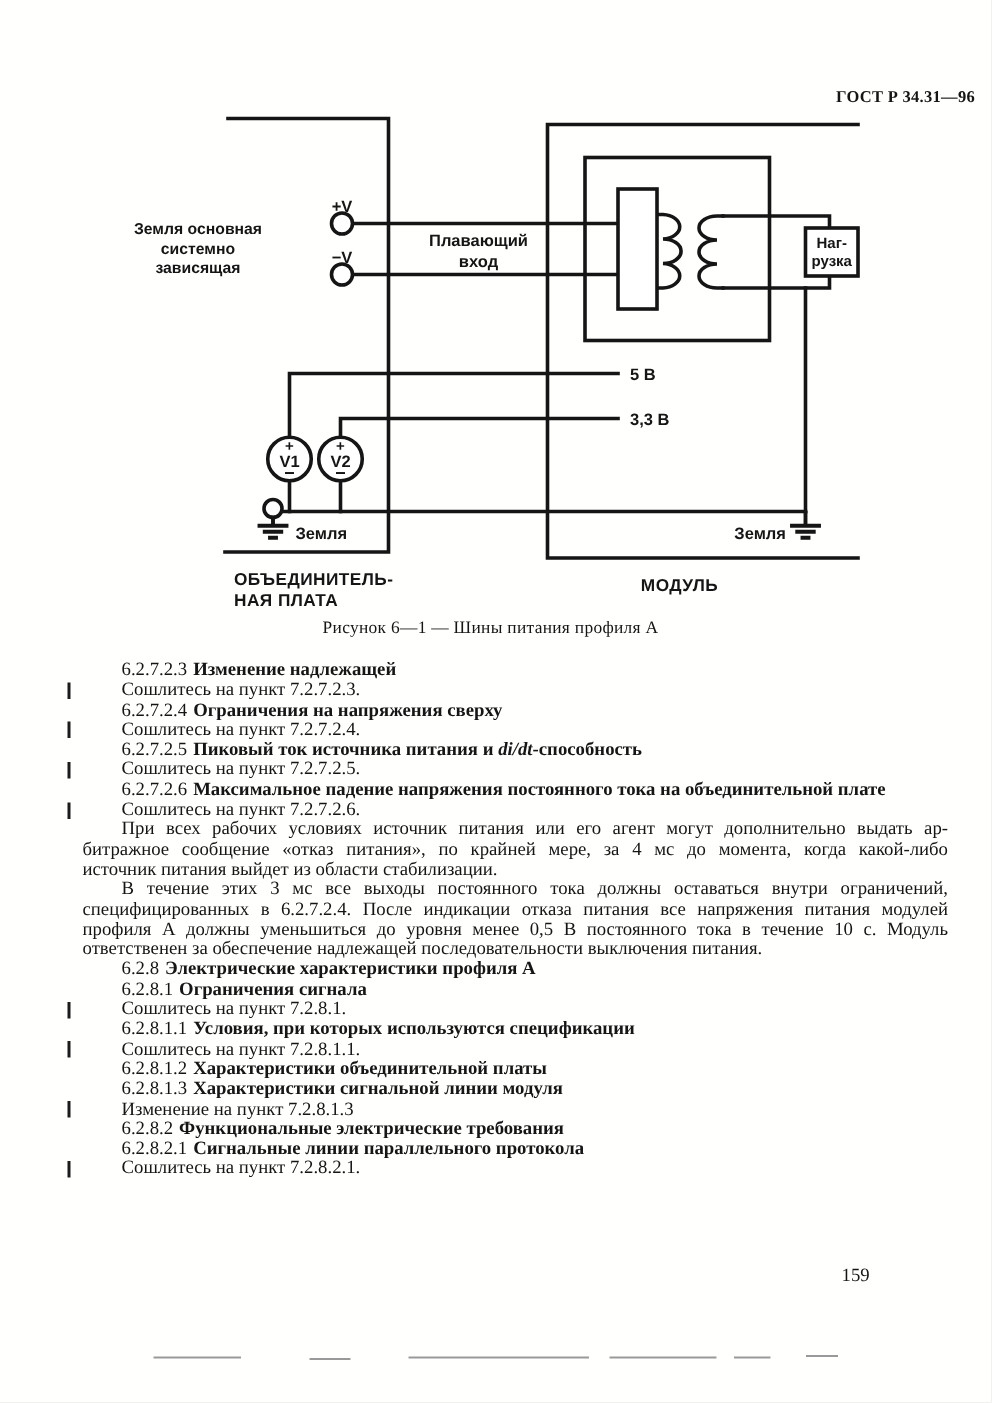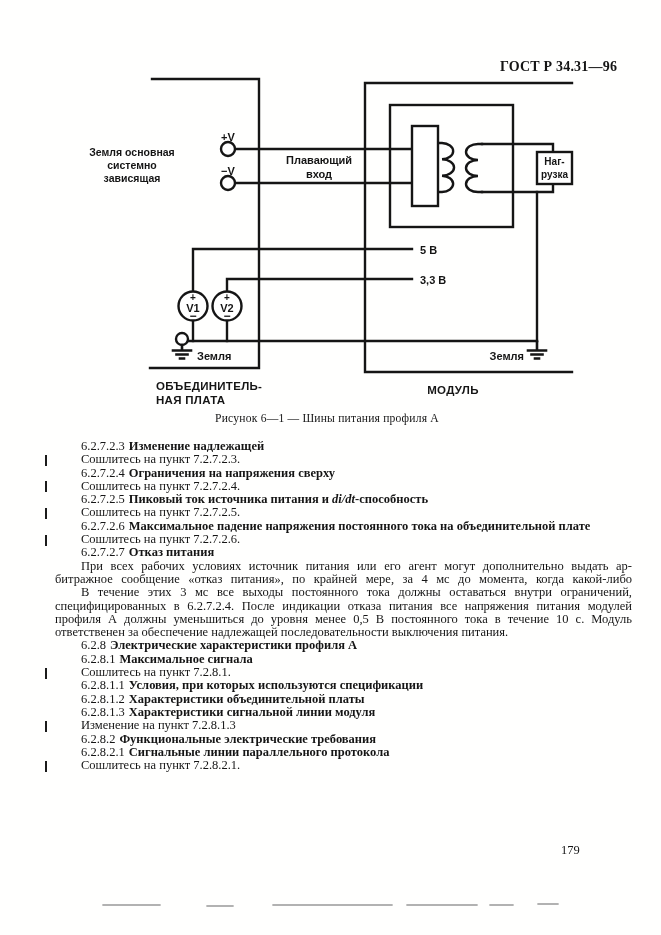--- a/index.html
+++ b/index.html
@@ -1,19 +1,19 @@
 <!DOCTYPE html>
 <html><head>
 <meta charset="utf-8">
 <style>
   html,body{margin:0;padding:0;background:#e8e8e8;}
   .page{position:relative;width:661px;height:935px;background:#fffffe;overflow:hidden;
         font-family:"Liberation Serif",serif;color:#151515;}
   .doc-number{position:absolute;left:500px;top:59px;width:150px;
-        font-weight:bold;font-size:14px;letter-spacing:.2px;white-space:nowrap;}
+        font-weight:bold;font-size:11px;letter-spacing:.2px;white-space:nowrap;text-align:right;}
   .caption{position:absolute;left:177px;top:412px;width:300px;text-align:center;
         font-size:11.6px;letter-spacing:.2px;white-space:nowrap;}
   .page-number{position:absolute;left:561px;top:843px;font-size:12.5px;}
   .body-text{position:absolute;left:55px;top:440px;width:577px;font-size:12.5px;}
   .ln{position:relative;height:13.3px;line-height:13.3px;white-space:nowrap;}
   .ln.just{white-space:normal;text-align:justify;text-align-last:justify;overflow:hidden;}
   .ln.ind{text-indent:26px;}
   .ln.hd{padding-left:26px;}
   .ttl{font-weight:bold;}
   .num + .ttl{margin-left:4px;}
@@ -84,33 +84,34 @@
   <div class="caption">Рисунок 6—1 — Шины питания профиля А</div>
   <div class="body-text">
       <div class="ln hd"><span class="num">6.2.7.2.3</span><span class="ttl">Изменение надлежащей</span></div>
       <div class="ln hd"><span class="chbar"></span><span>Сошлитесь на пункт 7.2.7.2.3.</span></div>
       <div class="ln hd"><span class="num">6.2.7.2.4</span><span class="ttl">Ограничения на напряжения сверху</span></div>
       <div class="ln hd"><span class="chbar"></span><span>Сошлитесь на пункт 7.2.7.2.4.</span></div>
       <div class="ln hd"><span class="num">6.2.7.2.5</span><span class="ttl">Пиковый ток источника питания и </span><span class="ttl it">di/dt</span><span class="ttl">-способность</span></div>
       <div class="ln hd"><span class="chbar"></span><span>Сошлитесь на пункт 7.2.7.2.5.</span></div>
       <div class="ln hd"><span class="num">6.2.7.2.6</span><span class="ttl">Максимальное падение напряжения постоянного тока на объединительной плате</span></div>
       <div class="ln hd"><span class="chbar"></span><span>Сошлитесь на пункт 7.2.7.2.6.</span></div>
-      <div class="ln hd"><span class="num">6.2.7.2.7</span><span class="ttl">Отказ питания</span></div>
       <div class="ln just ind"><span>При всех рабочих условиях источник питания или его агент могут дополнительно выдать ар-</span></div>
       <div class="ln just"><span>битражное сообщение «отказ питания», по крайней мере, за 4 мс до момента, когда какой-либо</span></div>
+      <div class="ln"><span>источник питания выйдет из области стабилизации.</span></div>
       <div class="ln just ind"><span>В течение этих 3 мс все выходы постоянного тока должны оставаться внутри ограничений,</span></div>
       <div class="ln just"><span>специфицированных в 6.2.7.2.4. После индикации отказа питания все напряжения питания модулей</span></div>
       <div class="ln just"><span>профиля А должны уменьшиться до уровня менее 0,5 В постоянного тока в течение 10 с. Модуль</span></div>
       <div class="ln"><span>ответственен за обеспечение надлежащей последовательности выключения питания.</span></div>
       <div class="ln hd"><span class="num">6.2.8</span><span class="ttl">Электрические характеристики профиля А</span></div>
-      <div class="ln hd"><span class="num">6.2.8.1</span><span class="ttl">Максимальное сигнала</span></div>
+      <div class="ln hd"><span class="num">6.2.8.1</span><span class="ttl">Ограничения сигнала</span></div>
       <div class="ln hd"><span class="chbar"></span><span>Сошлитесь на пункт 7.2.8.1.</span></div>
       <div class="ln hd"><span class="num">6.2.8.1.1</span><span class="ttl">Условия, при которых используются спецификации</span></div>
+      <div class="ln hd"><span class="chbar"></span><span>Сошлитесь на пункт 7.2.8.1.1.</span></div>
       <div class="ln hd"><span class="num">6.2.8.1.2</span><span class="ttl">Характеристики объединительной платы</span></div>
       <div class="ln hd"><span class="num">6.2.8.1.3</span><span class="ttl">Характеристики сигнальной линии модуля</span></div>
       <div class="ln hd"><span class="chbar"></span><span>Изменение на пункт 7.2.8.1.3</span></div>
       <div class="ln hd"><span class="num">6.2.8.2</span><span class="ttl">Функциональные электрические требования</span></div>
       <div class="ln hd"><span class="num">6.2.8.2.1</span><span class="ttl">Сигнальные линии параллельного протокола</span></div>
       <div class="ln hd"><span class="chbar"></span><span>Сошлитесь на пункт 7.2.8.2.1.</span></div>
     </div>
-  <div class="page-number">179</div>
+  <div class="page-number">159</div>
 
 </div>
 
 </body></html>

